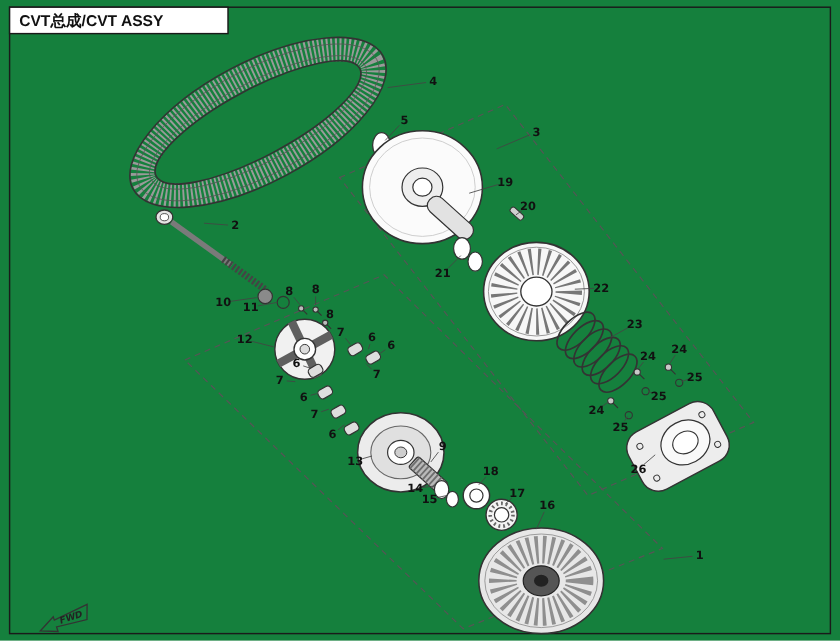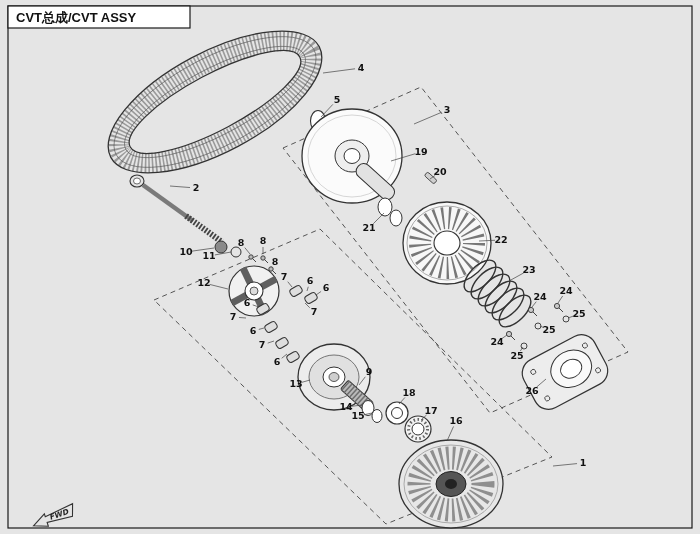--- a/index.html
+++ b/index.html
@@ -1,16 +1,16 @@
 <!DOCTYPE html>
 <html><head>
 <meta charset="utf-8">
 <style>
   html,body{margin:0;padding:0;background:#fff;}
-  .stage{position:relative;width:700px;height:534px;background:#e5e5e5;overflow:hidden;
+  .stage{position:relative;width:700px;height:534px;background:#15803d;overflow:hidden;
          font-family:"Liberation Sans",sans-serif;}
   svg{display:block;}
   .title-text{font:700 13px "Liberation Sans",sans-serif;fill:#111;}
   .callout-num{font:600 9.5px "DejaVu Sans",sans-serif;fill:#111;text-anchor:middle;}
   .callout-line{stroke:#444;stroke-width:.7;}
   .fwd-text{font:italic 700 7.5px "DejaVu Sans",sans-serif;fill:#222;text-anchor:middle;}
 </style>
 </head>
 <body>
 

